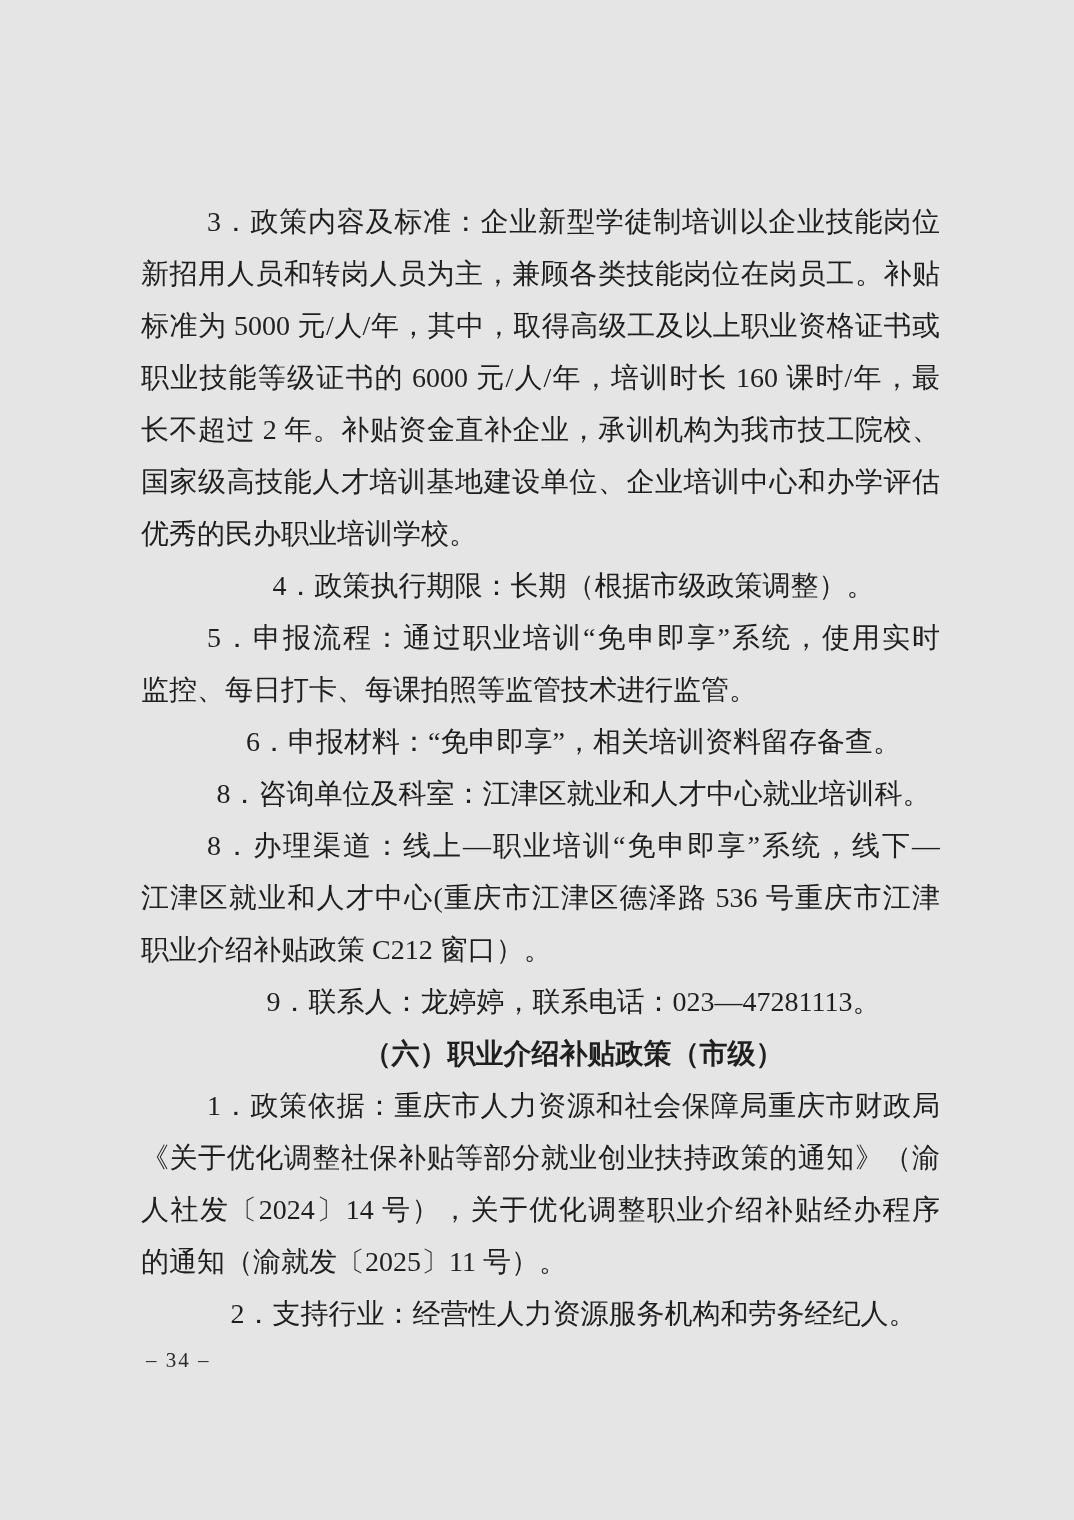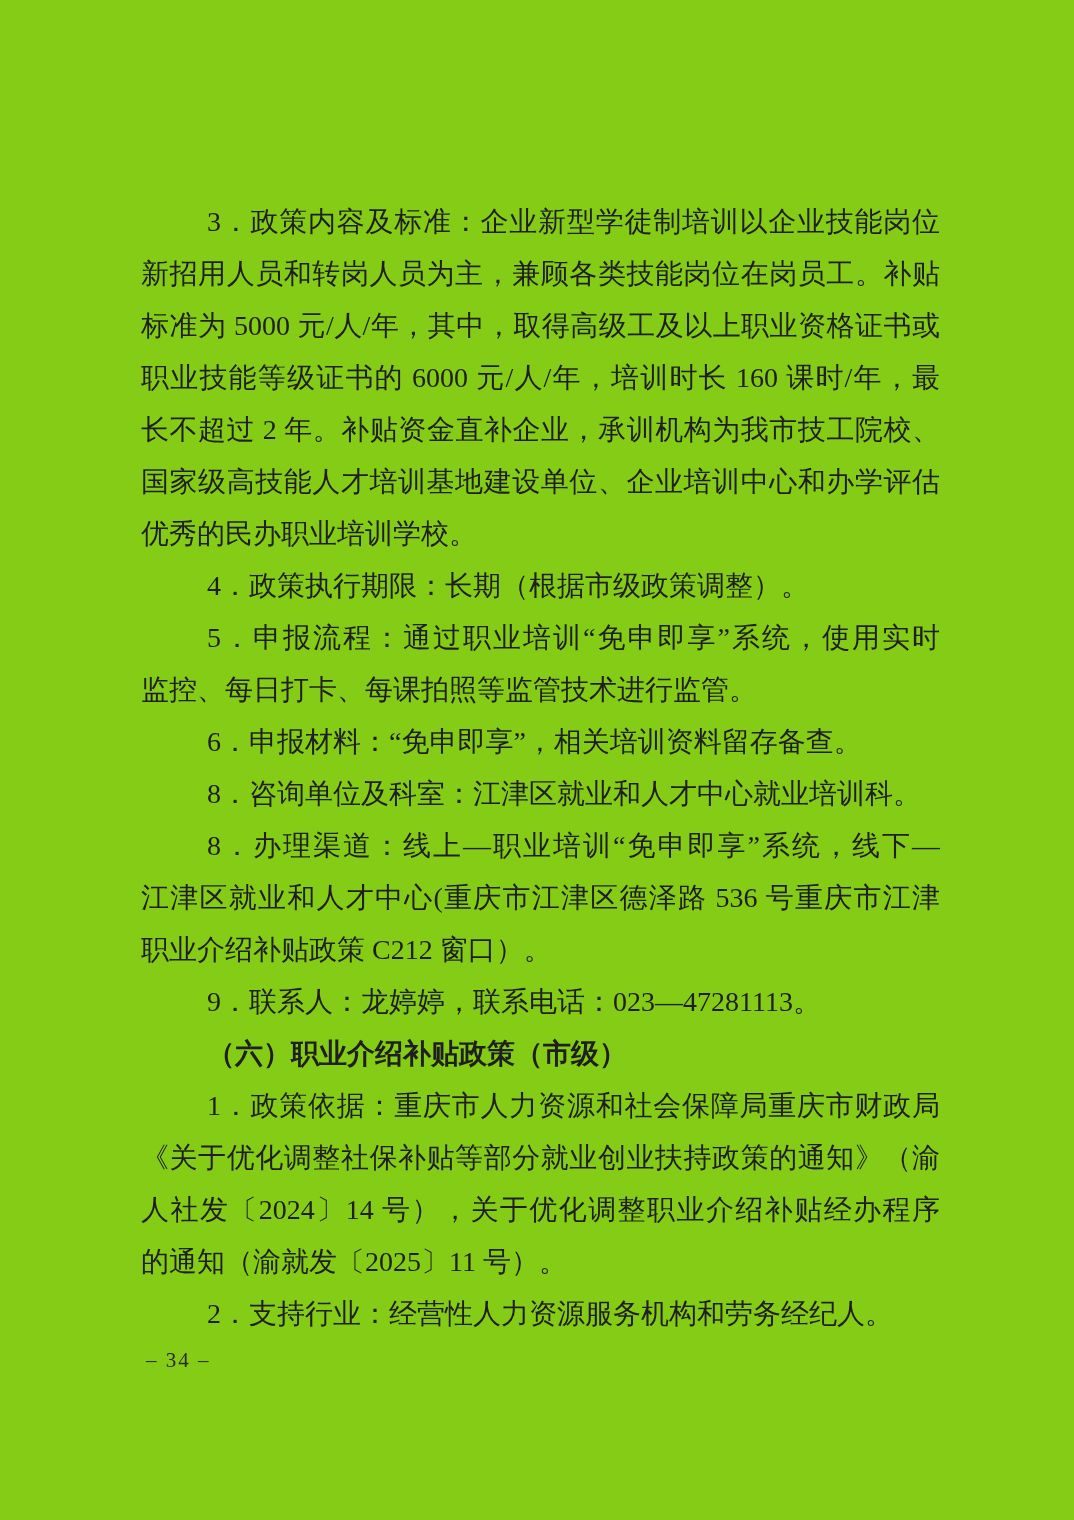--- a/index.html
+++ b/index.html
@@ -11,21 +11,21 @@
     position: relative;
     width: 1074px;
     height: 1520px;
     overflow: hidden;
     font-family: "Liberation Serif", "DejaVu Serif", serif;
     color: #1f1f1f;
   }
   .page {
     position: absolute;
     inset: 0;
-    background: #84cc16;
+    background: #e5e5e5;
     padding-left: 43px;
   }
   .doc {
     position: absolute;
     left: 141px;
     top: 196px;
     width: 799px;
   }
   .line {
     height: 52px;
@@ -35,20 +35,21 @@
     white-space: nowrap;
     overflow: hidden;
   }
   .line.justify {
     white-space: normal;
     text-align: justify;
     text-align-last: justify;
   }
   .line.indent {
     text-indent: 66px;
+    text-align: center;
   }
   .line.bold {
     font-weight: bold;
   }
   .page-number {
     position: absolute;
     left: 146px;
     top: 1348px;
     font-size: 21px;
     letter-spacing: 2px;

